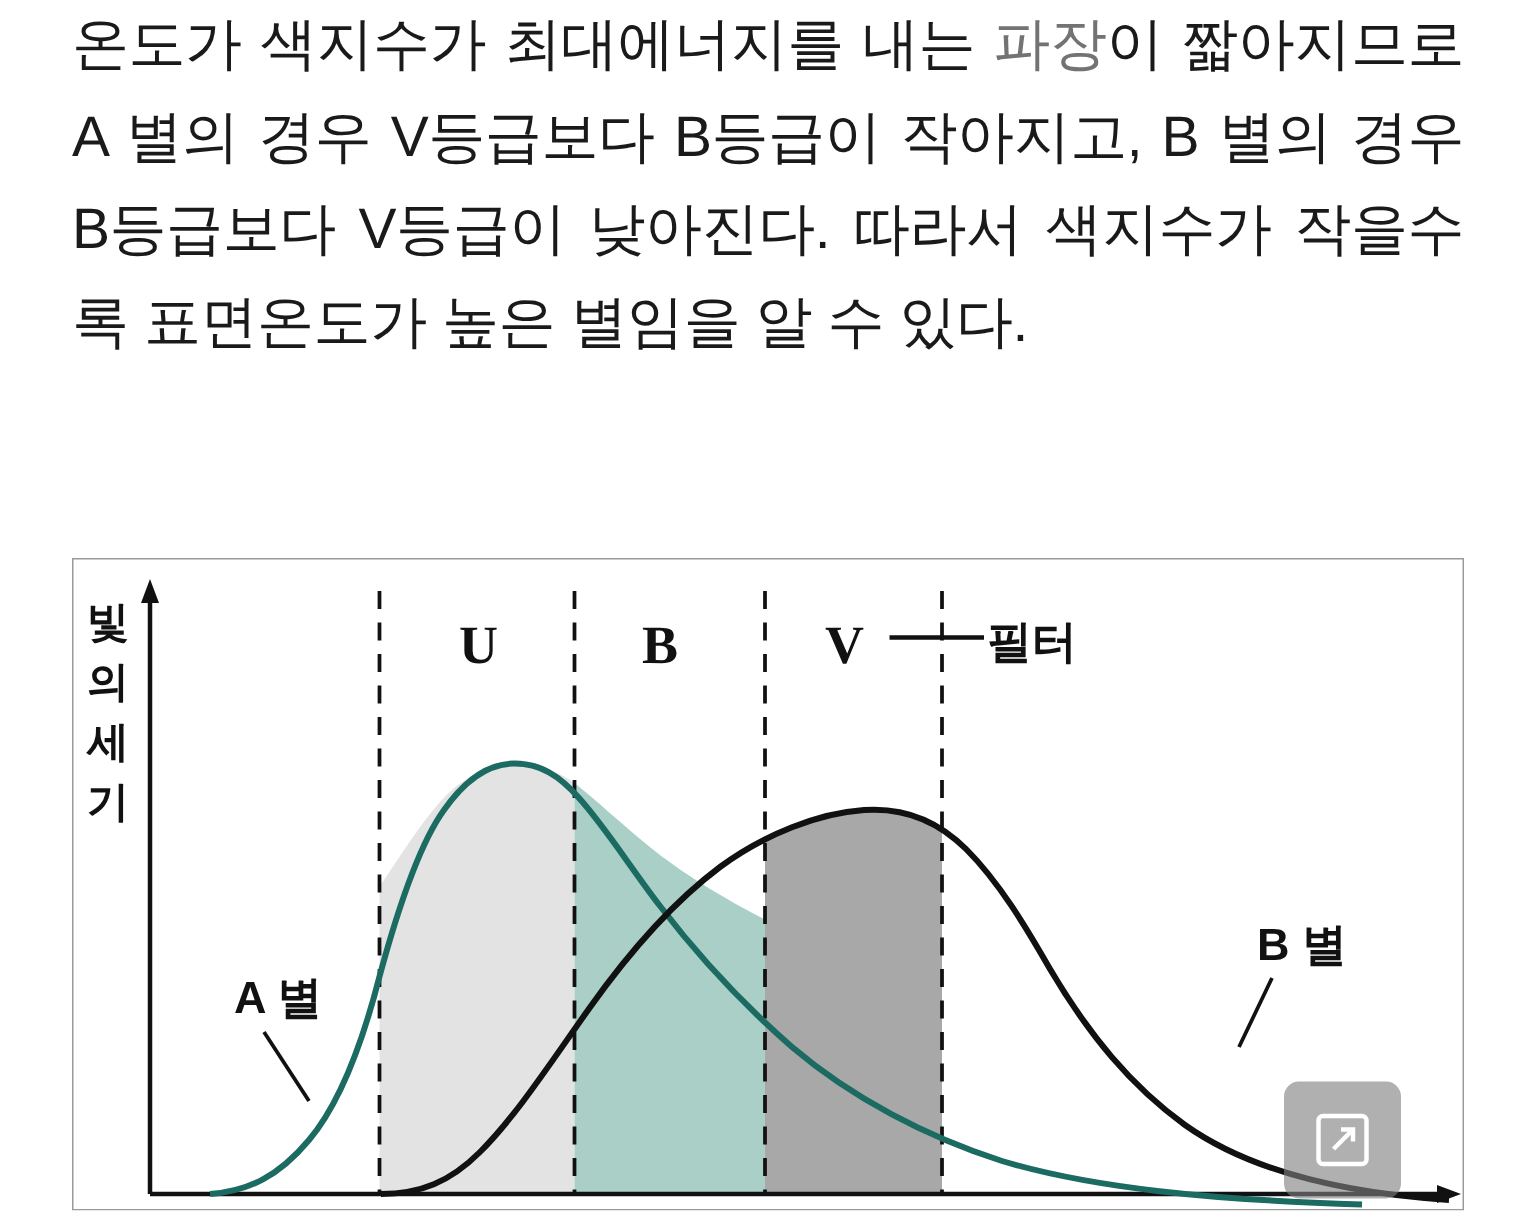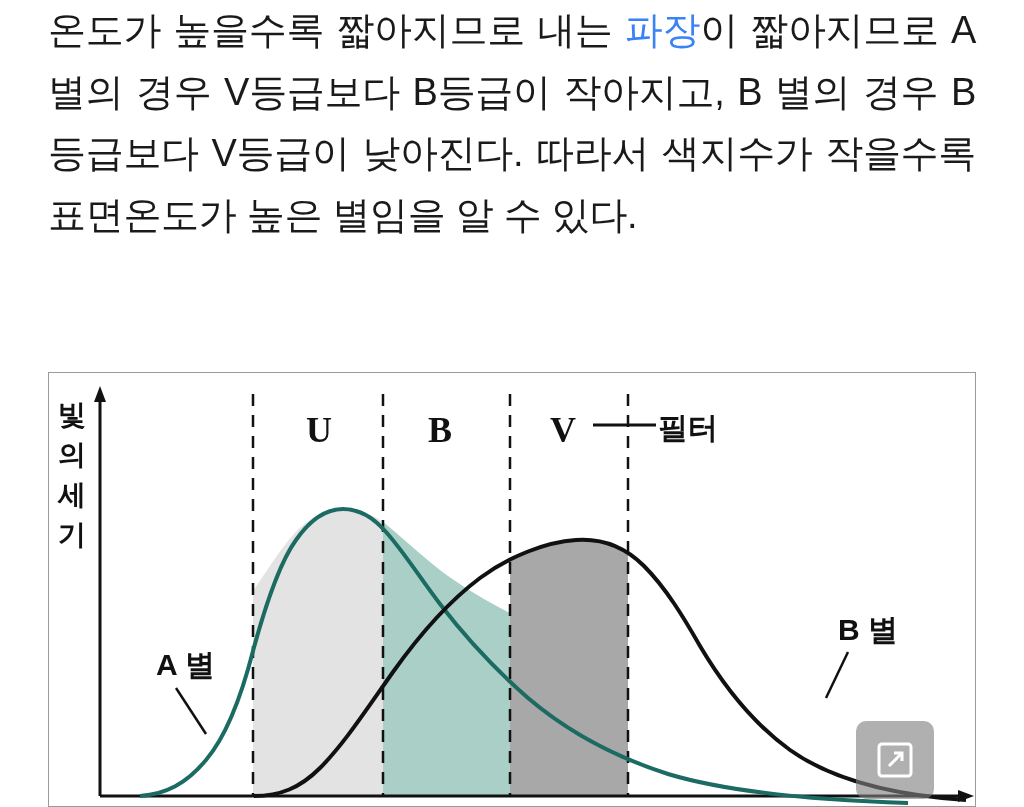--- a/index.html
+++ b/index.html
@@ -25,21 +25,21 @@
     top: 0px;
     width: 928px;
     font-size: 38px;
     line-height: 1.62;
     color: #1a1a1a;
     text-align: justify;
     text-justify: inter-word;
     letter-spacing: -0.3px;
   }
   .article-text .link {
-    color: #3b82f6;
+    color: #737373;
   }
   .figure {
     position: absolute;
     left: 48px;
     top: 372px;
     width: 928px;
     height: 435px;
   }
   .figure svg {
     display: block;
@@ -57,21 +57,21 @@
     justify-content: center;
   }
   .expand-btn svg { display:block; }
 </style>
 </head>
 <body>
 
 <div class="page">
 
   <div class="article-text">
-    <span>온도가 높을수록 짧아지므로 내는 </span><span class="link">파장</span><span>이 짧아지므로 A 별의 경우 V등급보다 B등급이 작아지고, B 별의 경우 B등급보다 V등급이 낮아진다. 따라서 색지수가 작을수록 표면온도가 높은 별임을 알 수 있다.</span>
+    <span>온도가 색지수가 최대에너지를 내는 </span><span class="link">파장</span><span>이 짧아지므로 A 별의 경우 V등급보다 B등급이 작아지고, B 별의 경우 B등급보다 V등급이 낮아진다. 따라서 색지수가 작을수록 표면온도가 높은 별임을 알 수 있다.</span>
   </div>
 
   <div class="figure">
     <svg width="928" height="435" viewBox="0 0 928 435" xmlns="http://www.w3.org/2000/svg">
 
       <rect x="0.5" y="0.5" width="927" height="434" fill="#ffffff" stroke="#9a9a9a" stroke-width="1"></rect>
 
       <path d="M205,424 L205,219 C215,205 230,180 245,163 C260,146 278,137 295,137 C310,137 322,141 335,150 L335,424 Z" fill="#e3e3e3"></path>
 
       <path d="M335,424 L335,150 C350,162 365,176 382,190 C400,205 425,222 462,241 L462,424 Z" fill="#a9cfc6"></path>

